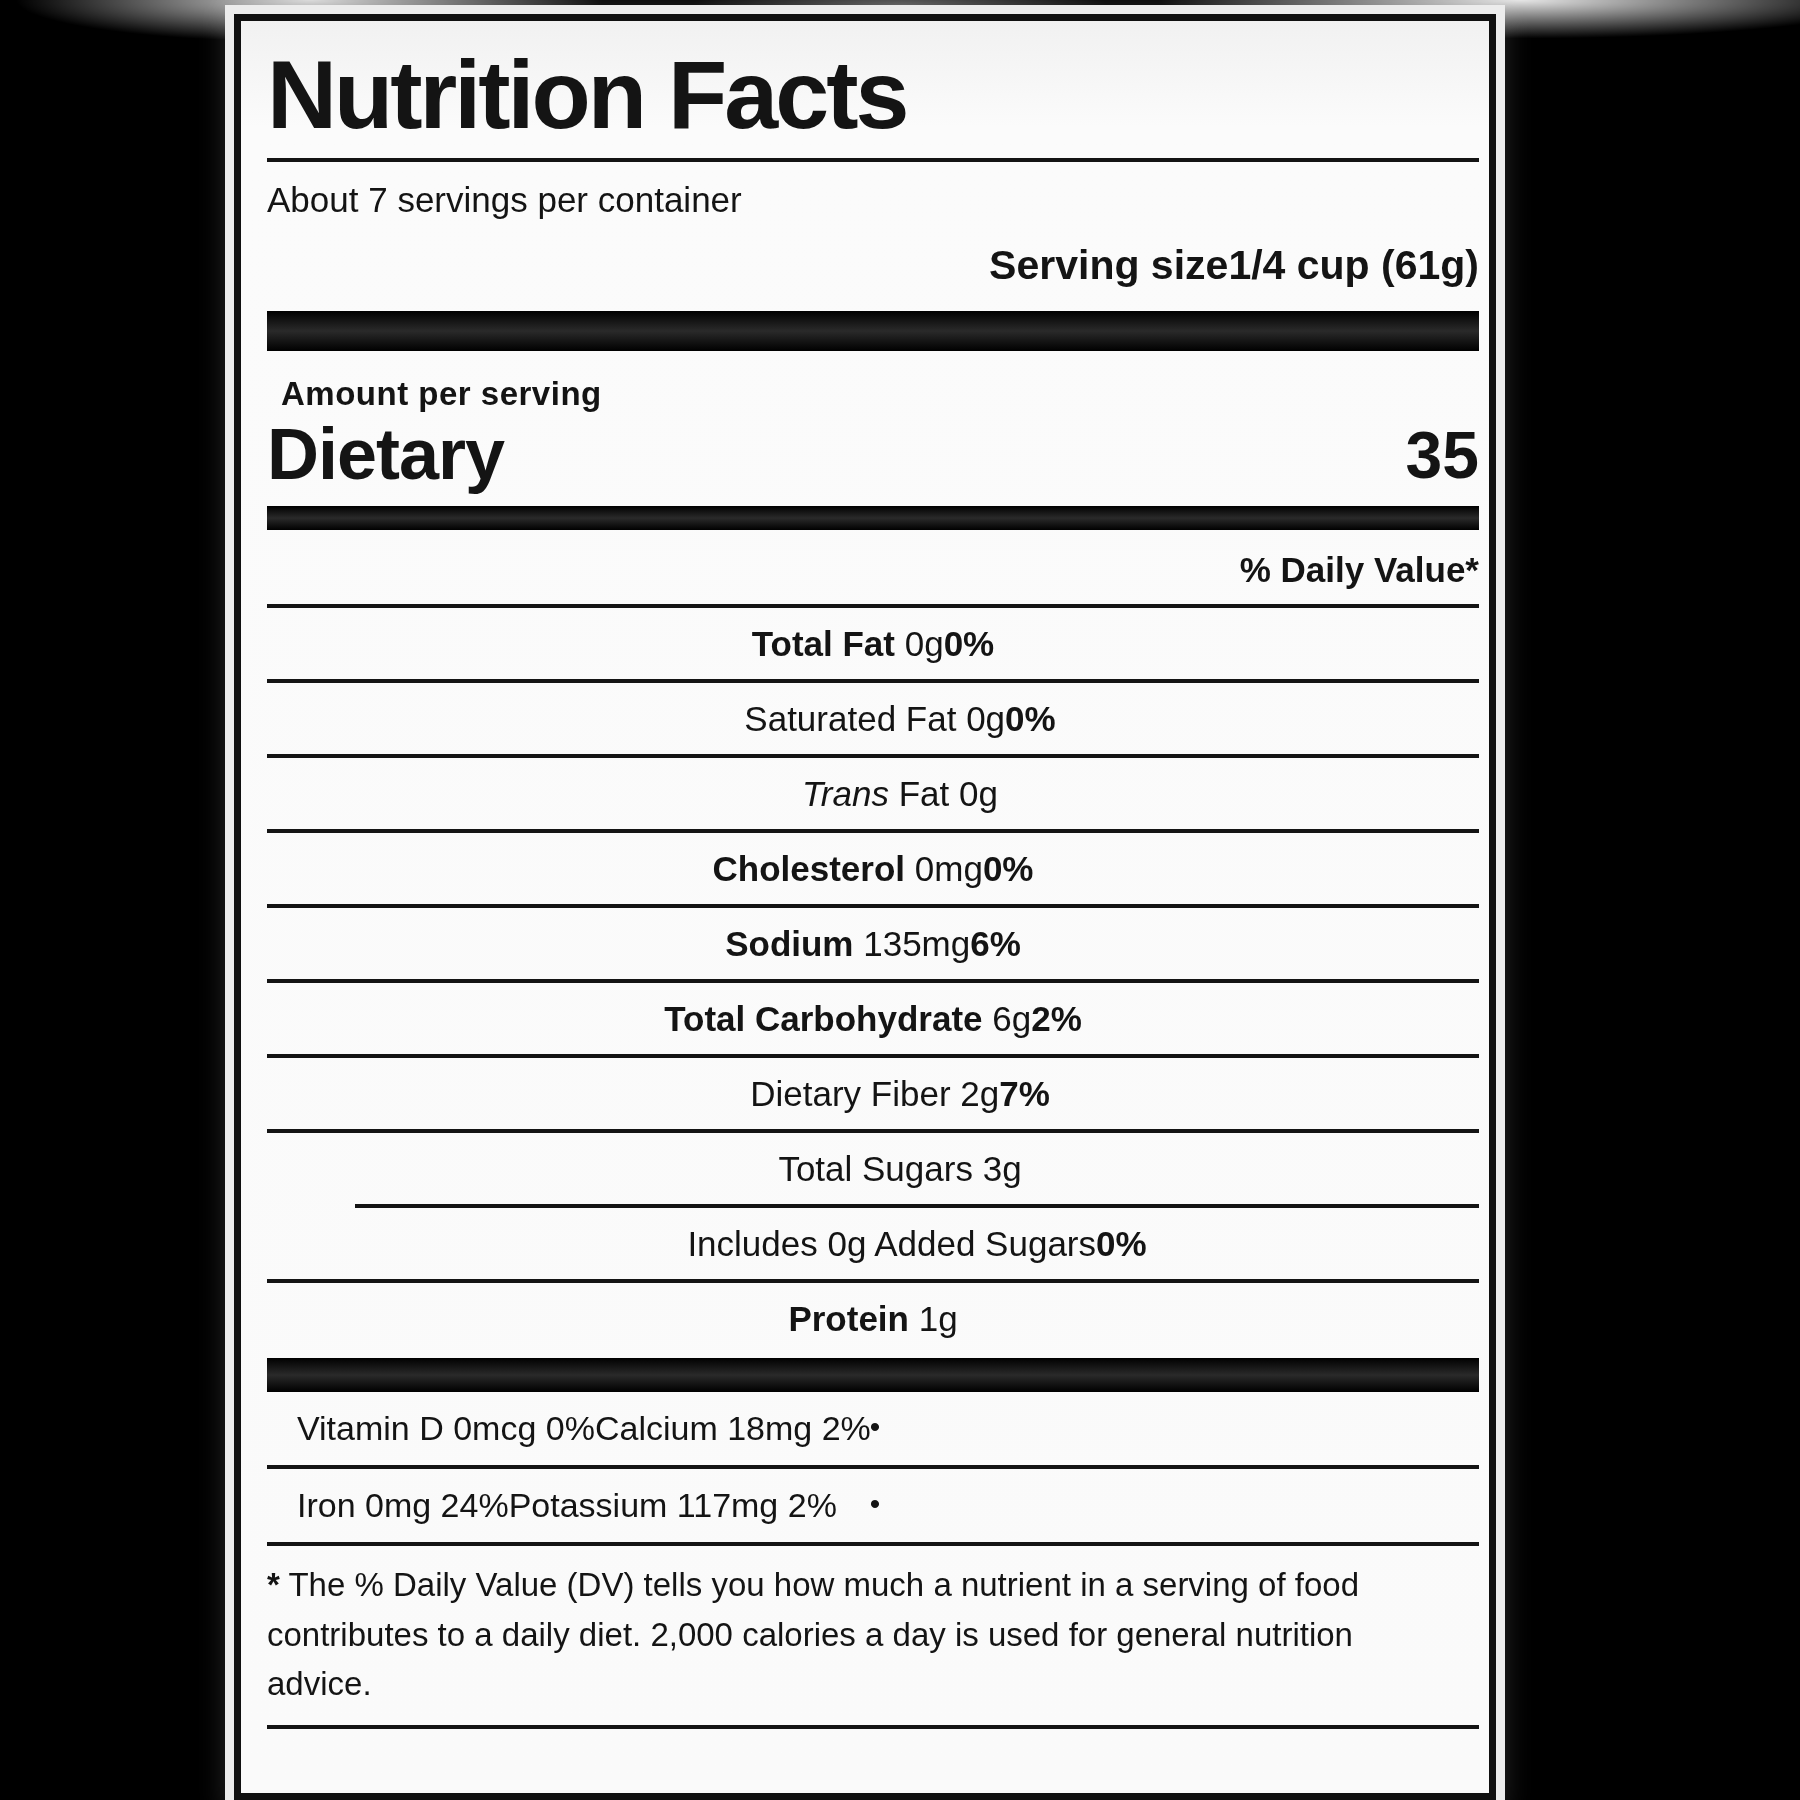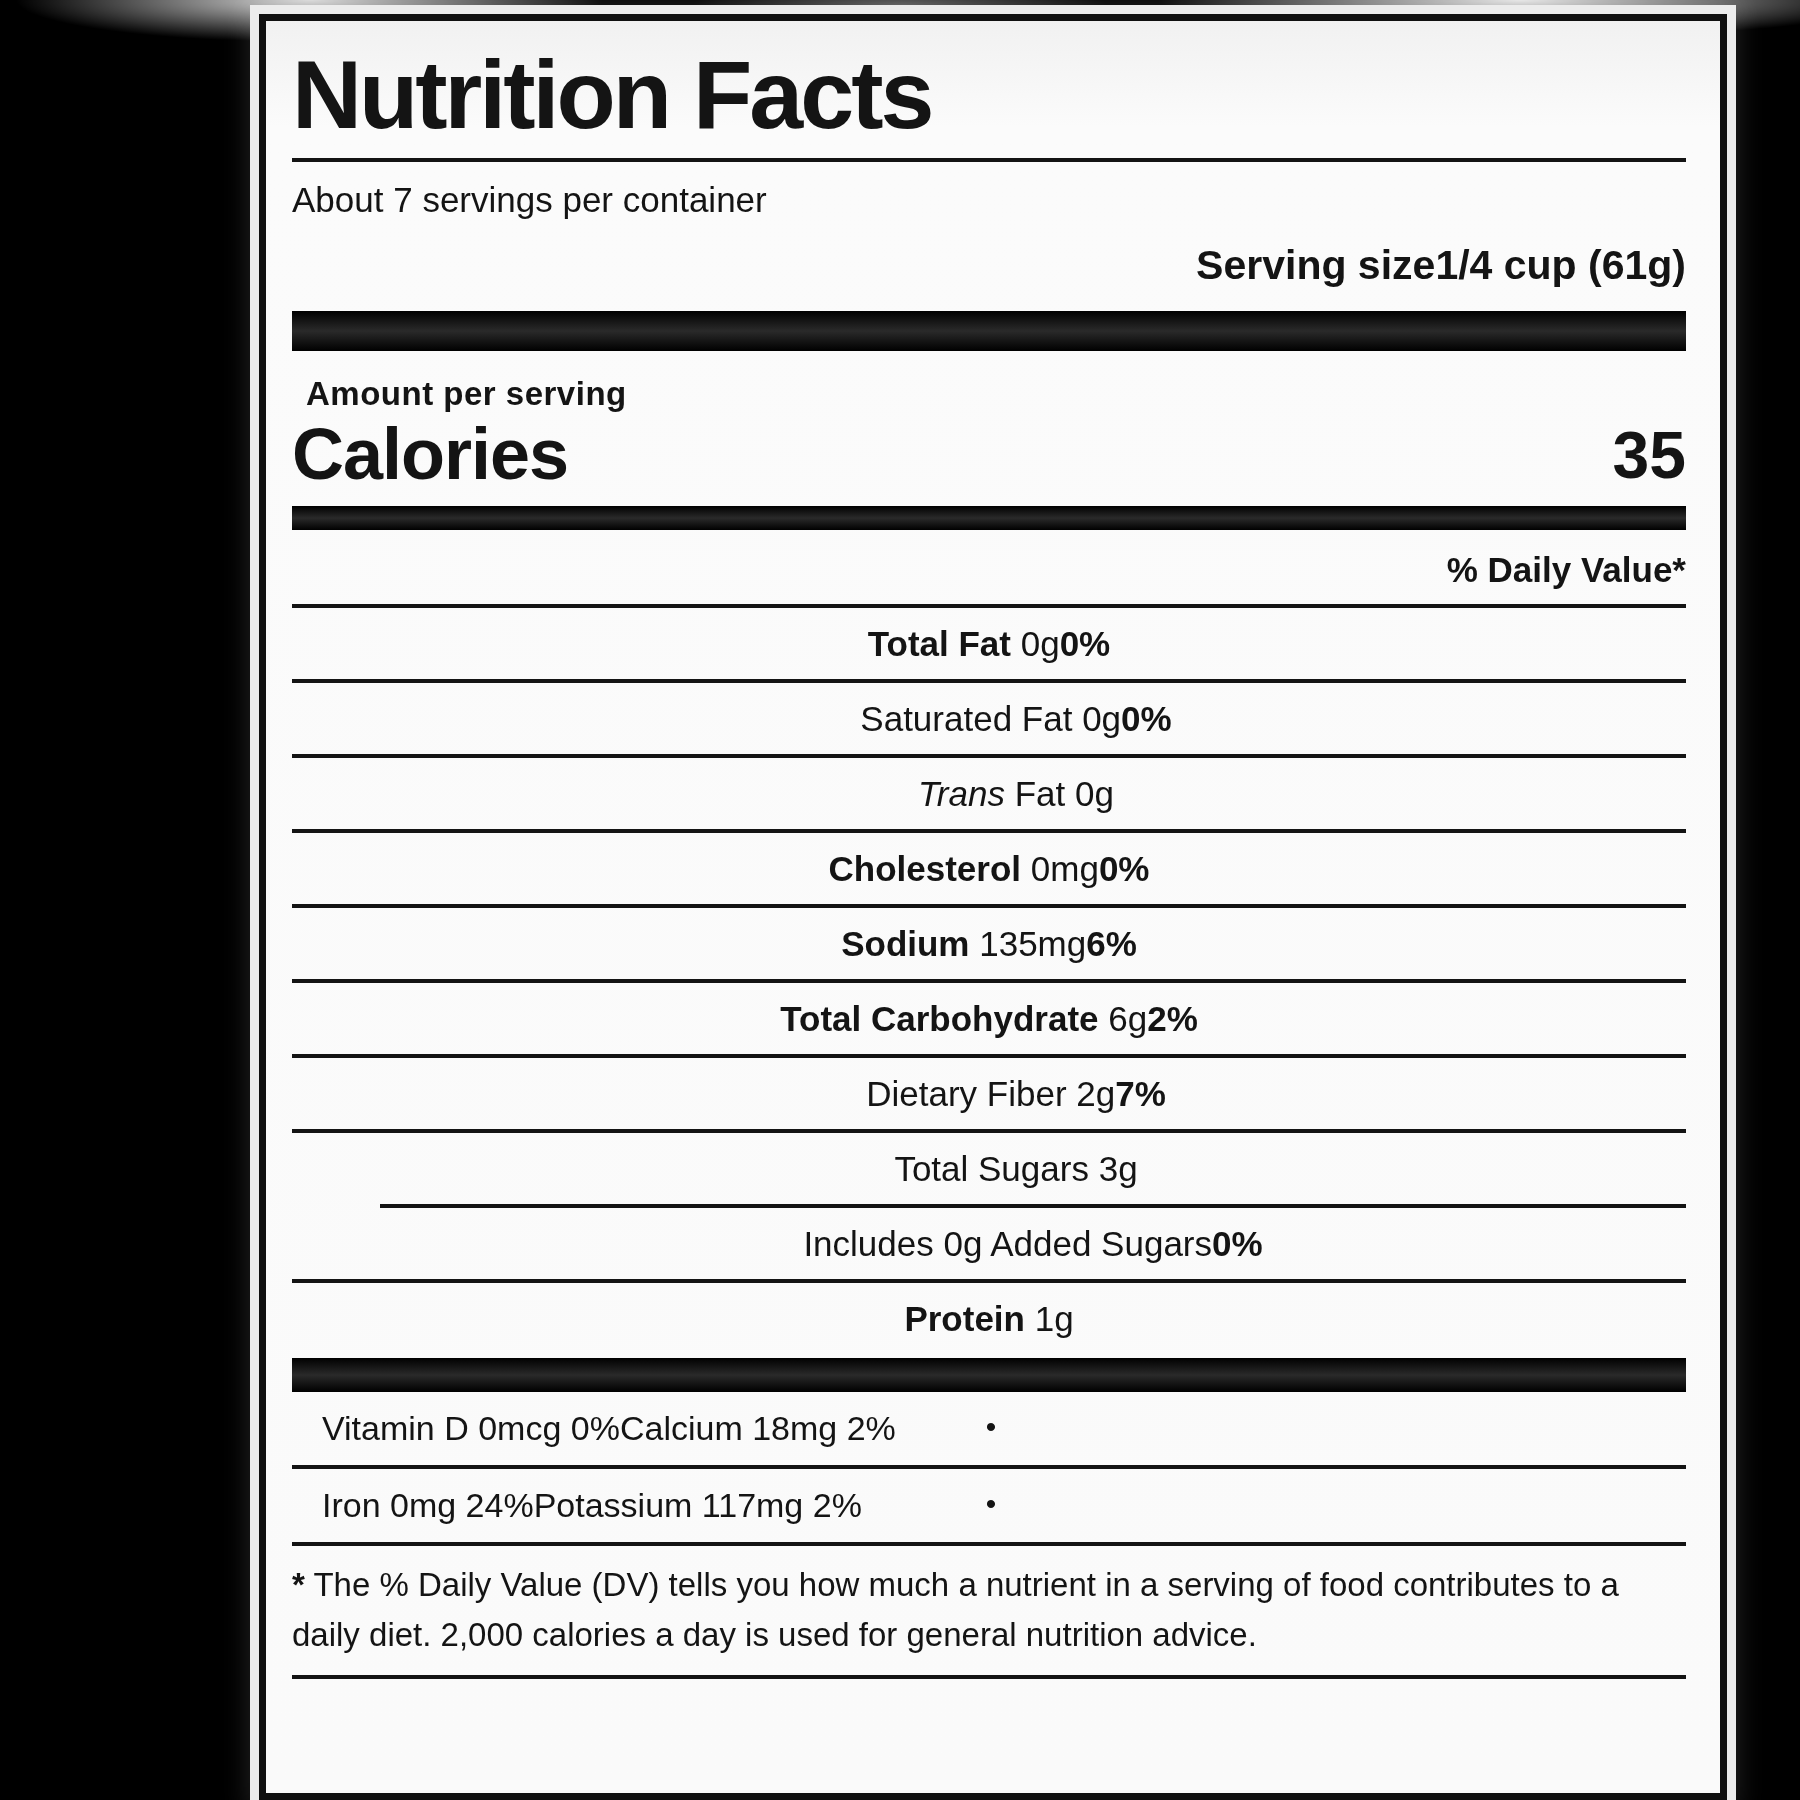--- a/index.html
+++ b/index.html
@@ -15,27 +15,27 @@
       radial-gradient(ellipse 420px 60px at 310px 0px, rgba(255,255,255,.85), rgba(255,255,255,0) 70%),
       radial-gradient(ellipse 520px 55px at 1520px 0px, rgba(255,255,255,.9), rgba(255,255,255,0) 70%),
       radial-gradient(ellipse 300px 40px at 900px 6px, rgba(255,255,255,.35), rgba(255,255,255,0) 70%);
     font-family:"Liberation Sans","DejaVu Sans",sans-serif;
     color:var(--ink);
     position:relative;
     overflow:hidden;
   }
   .label-card{
     position:absolute;
-    left:259px; top:14px;
-    width:1468px; height:1786px;
+    left:234px; top:14px;
+    width:1262px; height:1786px;
     background:var(--paper);
     background-image:linear-gradient(180deg, #f1f1f1 0%, #fbfbfb 6%, #fafafa 100%);
     border:7px solid #101010;
     box-shadow:0 0 0 9px #ececec, 0 0 24px 12px rgba(255,255,255,.12);
-    padding:16px 34px 0 26px;
+    padding:16px 10px 0 26px;
   }
   .title{
     font-size:97px;
     font-weight:bold;
     letter-spacing:-3px;
     line-height:1.08;
     margin-top:6px;
   }
   .hairline{height:4px;background:var(--ink);}
   .hairline.mt{margin-top:10px;}
@@ -138,21 +138,21 @@
   <div class="serving-row">
     <span>Serving size</span>
     <span>1/4 cup (61g)</span>
   </div>
 
   <div class="bar big"></div>
 
   <div class="amount-per-serving">Amount per serving</div>
 
   <div class="calories-row">
-    <span class="calories-label">Calories</span>
+    <span class="calories-label">Dietary</span>
     <span class="calories-value">35</span>
   </div>
 
   <div class="bar med"></div>
 
   <div class="dv-header">% Daily Value*</div>
 
   <div class="sep"></div>
   <div class="nutrient-row lvl1">
     <span class="nm"><span class="b">Total Fat</span> <span>0g</span></span>

